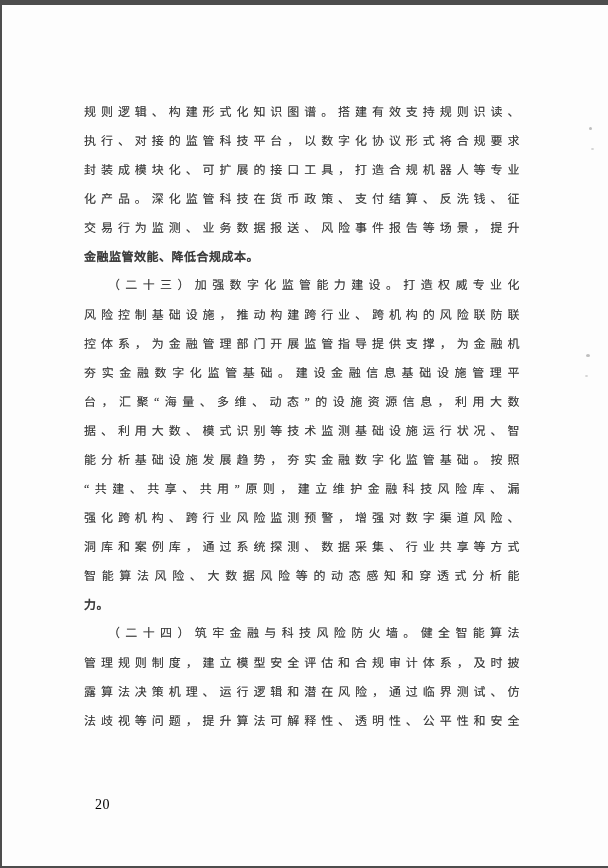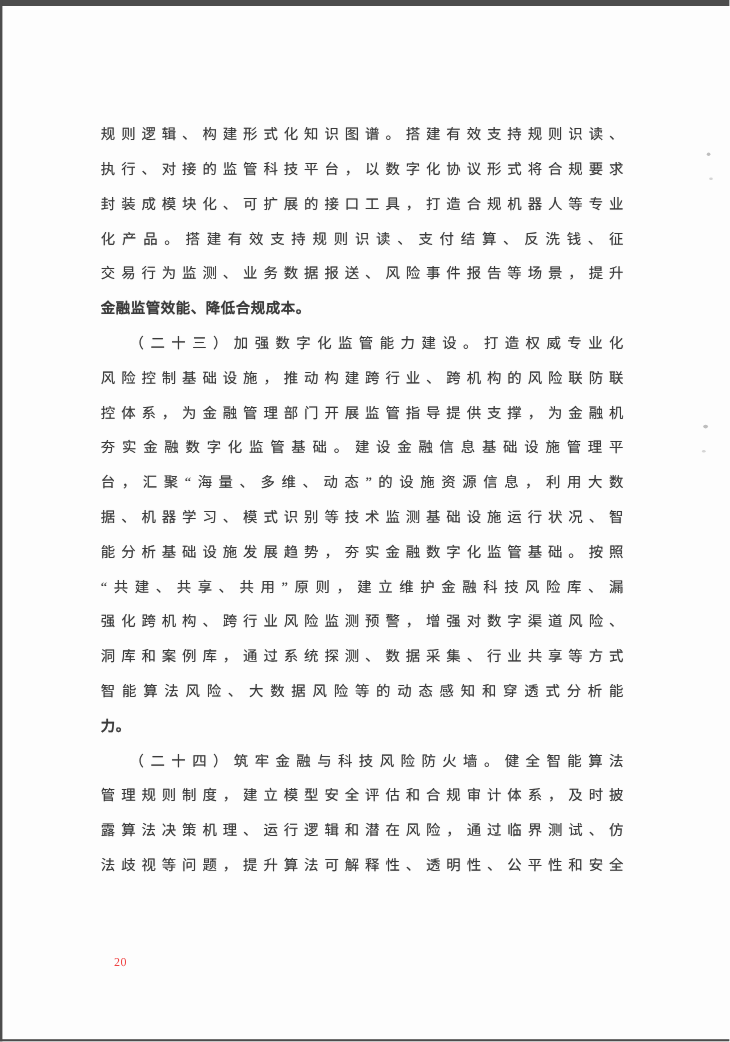--- a/index.html
+++ b/index.html
@@ -47,31 +47,32 @@
   .line {
     height: 29px;
     line-height: 29px;
     text-align: justify;
     text-align-last: justify;
     white-space: normal;
     overflow: hidden;
   }
   .line.indent {
     text-indent: 2em;
+    font-family: Liberation Mono, monospace;
   }
   .line.last {
     text-align-last: left;
     font-weight: bold;
   }
   .page-number {
     position: absolute;
     left: 95px;
     top: 797px;
-    font-size: 10px;
-    color: #ef4444;
+    font-size: 14px;
+    color: #000000;
     letter-spacing: 0.5px;
   }
   
   .speck {
     position: absolute;
     background: #8a8a8a;
     border-radius: 50%;
     opacity: 0.55;
   }
   .speck.s1 { left: 589px; top: 127px; width: 3px; height: 3px; }
@@ -83,29 +84,29 @@
 <body>
 
 <div class="edge-top"></div>
 <div class="edge-left"></div>
 <div class="edge-bottom"></div>
 
 <div class="text-block">
     <div class="line">规则逻辑、构建形式化知识图谱。搭建有效支持规则识读、</div>
     <div class="line">执行、对接的监管科技平台，以数字化协议形式将合规要求</div>
     <div class="line">封装成模块化、可扩展的接口工具，打造合规机器人等专业</div>
-    <div class="line">化产品。搭建有效支持规则识读、支付结算、反洗钱、征</div>
+    <div class="line">化产品。深化监管科技在货币政策、支付结算、反洗钱、征</div>
     <div class="line">交易行为监测、业务数据报送、风险事件报告等场景，提升</div>
     <div class="line last">金融监管效能、降低合规成本。</div>
     <div class="line indent">（二十三）加强数字化监管能力建设。打造权威专业化</div>
     <div class="line">风险控制基础设施，推动构建跨行业、跨机构的风险联防联</div>
     <div class="line">控体系，为金融管理部门开展监管指导提供支撑，为金融机</div>
     <div class="line">夯实金融数字化监管基础。建设金融信息基础设施管理平</div>
     <div class="line">台，汇聚“海量、多维、动态”的设施资源信息，利用大数</div>
-    <div class="line">据、机器学习、模式识别等技术监测基础设施运行状况、智</div>
+    <div class="line">据、利用大数、模式识别等技术监测基础设施运行状况、智</div>
     <div class="line">能分析基础设施发展趋势，夯实金融数字化监管基础。按照</div>
     <div class="line">“共建、共享、共用”原则，建立维护金融科技风险库、漏</div>
     <div class="line">强化跨机构、跨行业风险监测预警，增强对数字渠道风险、</div>
     <div class="line">洞库和案例库，通过系统探测、数据采集、行业共享等方式</div>
     <div class="line">智能算法风险、大数据风险等的动态感知和穿透式分析能</div>
     <div class="line last">力。</div>
     <div class="line indent">（二十四）筑牢金融与科技风险防火墙。健全智能算法</div>
     <div class="line">管理规则制度，建立模型安全评估和合规审计体系，及时披</div>
     <div class="line">露算法决策机理、运行逻辑和潜在风险，通过临界测试、仿</div>
     <div class="line">法歧视等问题，提升算法可解释性、透明性、公平性和安全</div>

